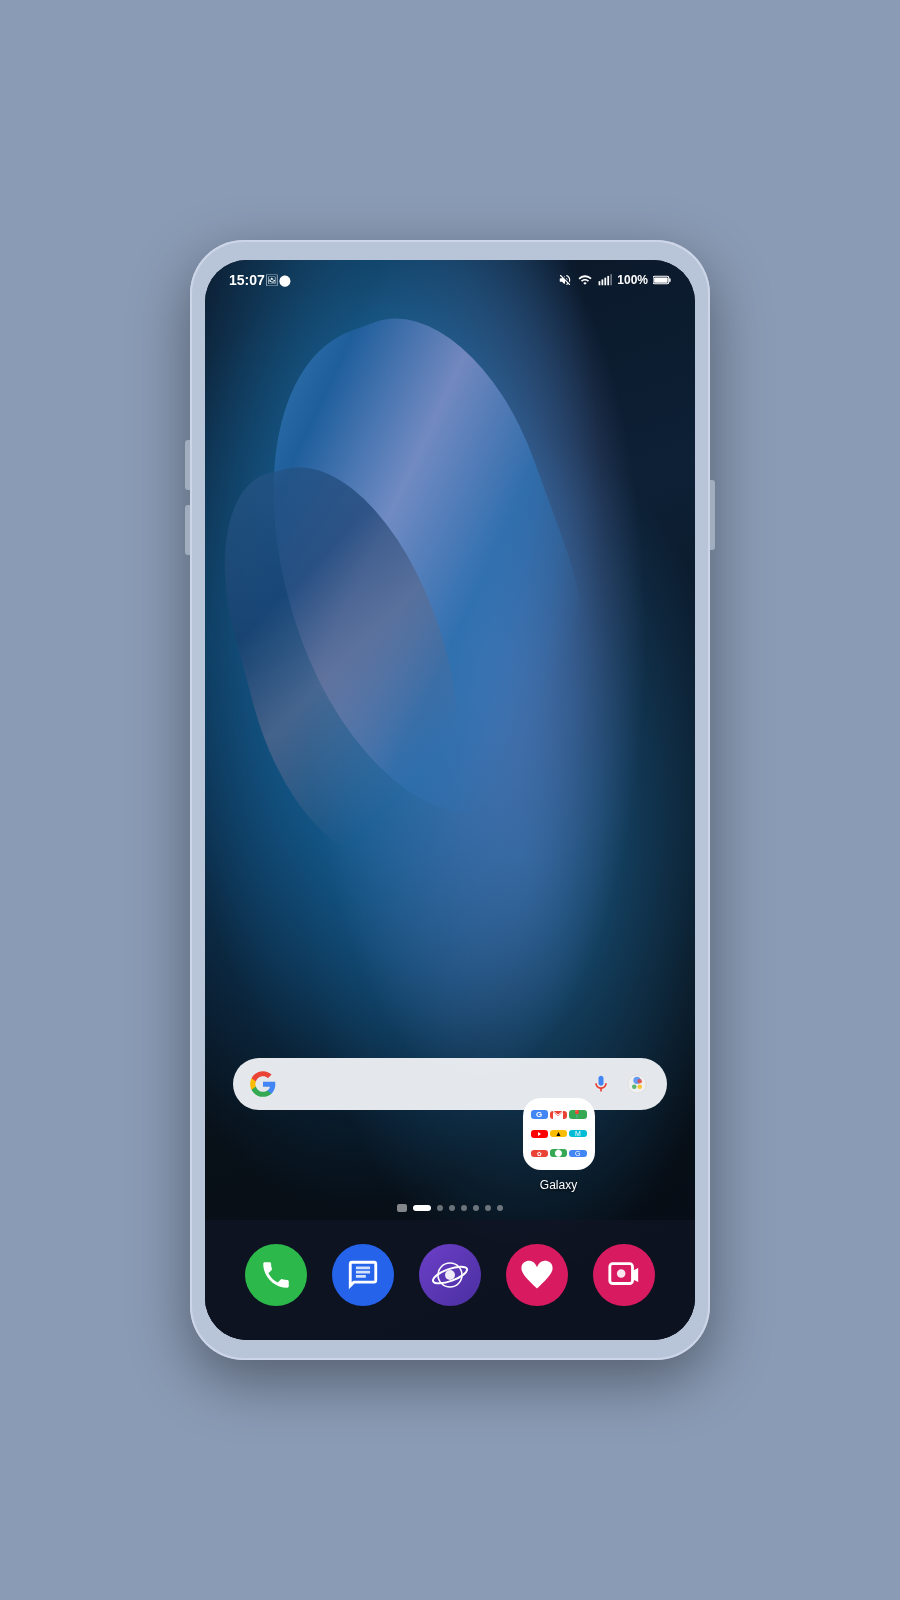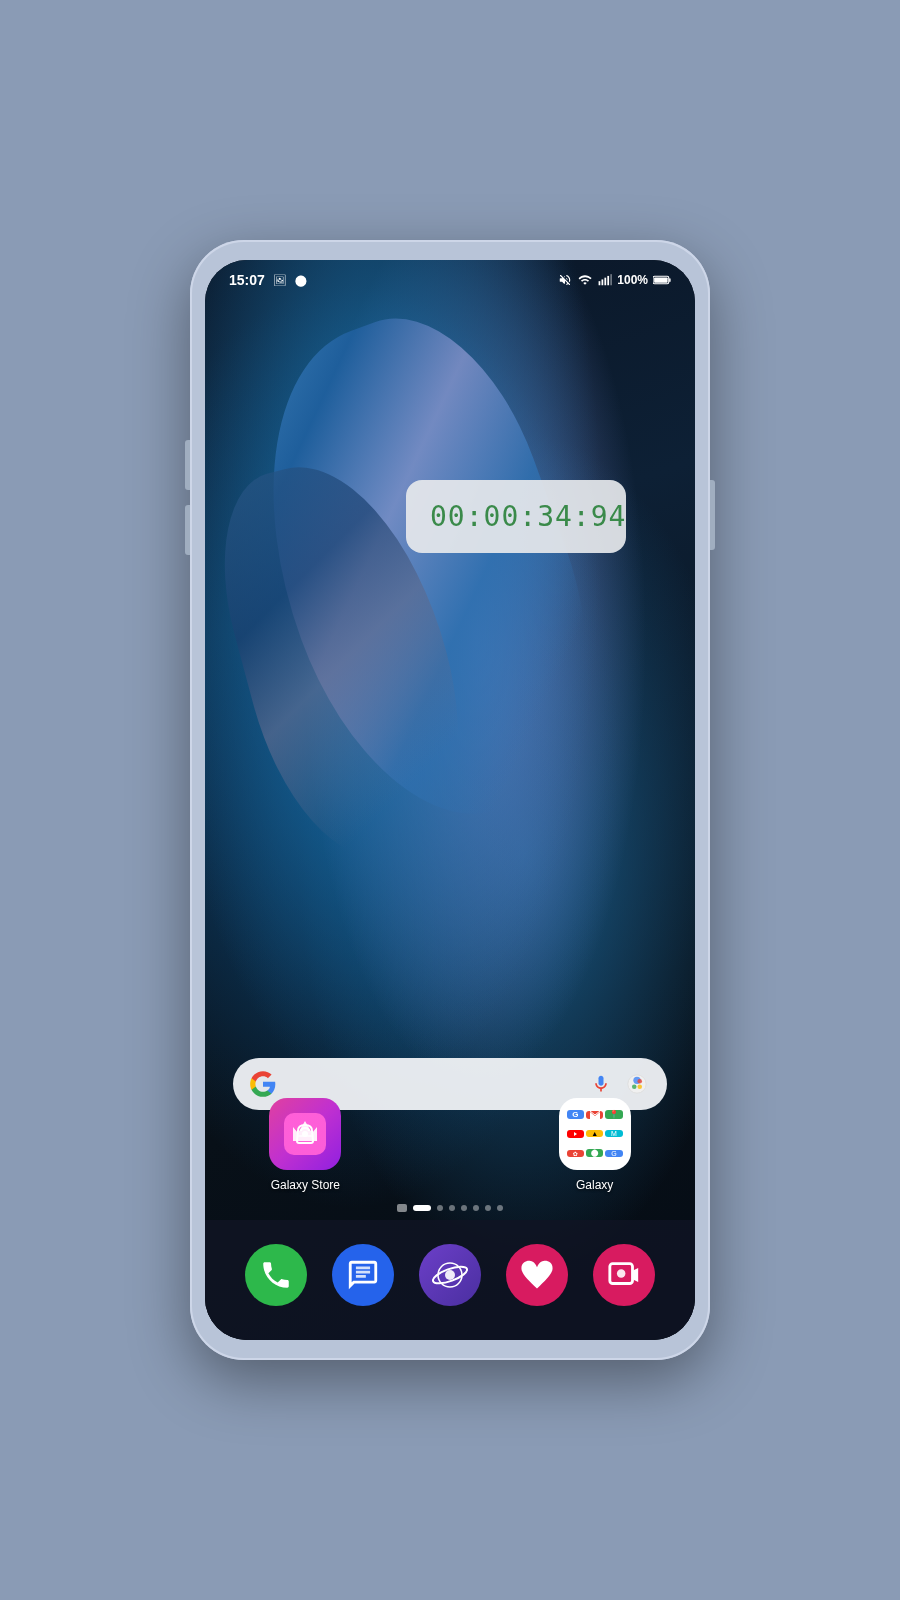--- a/index.html
+++ b/index.html
@@ -299,21 +299,21 @@
 
 <div class="phone-outer">
   <div class="btn-vol-up"></div>
   <div class="btn-vol-down"></div>
   <div class="btn-power"></div>
 
   <div class="phone-screen">
     <div class="wallpaper"></div>
 
     <div class="status-bar">
-      <div style="display:flex; align-items:center; gap:8px;">
+      <div style="display:flex; align-items:center; gap:0;">
         <span class="status-time">15:07</span>
         <span style="color:white; font-size:11px;">🖼</span>
         <span style="color:white; font-size:11px;">⬤</span>
       </div>
       <div class="status-icons">
         <span>
           <svg width="14" height="14" viewBox="0 0 24 24" fill="white">
             <path d="M3.63 3.63a.996.996 0 000 1.41L7.29 8.7 7 9H4c-.55 0-1 .45-1 1v4c0 .55.45 1 1 1h3l3.29 3.29c.63.63 1.71.18 1.71-.71v-4.17l4.18 4.18c-.49.37-1.02.68-1.6.91-.36.15-.58.53-.58.92 0 .72.73 1.18 1.39.91.8-.33 1.55-.77 2.22-1.31l1.34 1.34a.996.996 0 101.41-1.41L5.05 3.63c-.39-.39-1.02-.39-1.42 0zM19 12c0 .82-.15 1.61-.41 2.34l1.53 1.53c.56-1.17.88-2.48.88-3.87 0-3.83-2.4-7.11-5.78-8.4-.59-.23-1.22.23-1.22.86v.19c0 .38.25.71.61.85C17.18 6.54 19 9.06 19 12zm-8.71-6.29l-.17.17L12 7.76V6.41c0-.89-1.08-1.33-1.71-.7zM16.5 12A4.5 4.5 0 0014 7.97v1.79l2.48 2.48c.01-.08.02-.16.02-.24z"></path>
           </svg>
         </span>
@@ -336,23 +336,20 @@
         <span>
           <svg width="18" height="12" viewBox="0 0 24 12" fill="white">
             <rect x="0" y="1" width="21" height="10" rx="2" ry="2" stroke="white" stroke-width="1.5" fill="none"></rect>
             <rect x="21.5" y="3.5" width="2" height="5" rx="1" fill="white"></rect>
             <rect x="1.5" y="2.5" width="18" height="7" rx="1" fill="white"></rect>
           </svg>
         </span>
       </div>
     </div>
 
-    <div class="stopwatch-widget">
-      <span class="stopwatch-time">00:00:34:94</span>
-    </div>
 
     <div class="search-bar">
 
       <svg class="google-g" viewBox="0 0 24 24">
         <path d="M22.56 12.25c0-.78-.07-1.53-.2-2.25H12v4.26h5.92c-.26 1.37-1.04 2.53-2.21 3.31v2.77h3.57c2.08-1.92 3.28-4.74 3.28-8.09z" fill="#4285F4"></path>
         <path d="M12 23c2.97 0 5.46-.98 7.28-2.66l-3.57-2.77c-.98.66-2.23 1.06-3.71 1.06-2.86 0-5.29-1.93-6.16-4.53H2.18v2.84C3.99 20.53 7.7 23 12 23z" fill="#34A853"></path>
         <path d="M5.84 14.09c-.22-.66-.35-1.36-.35-2.09s.13-1.43.35-2.09V7.07H2.18C1.43 8.55 1 10.22 1 12s.43 3.45 1.18 4.93l3.66-2.84z" fill="#FBBC05"></path>
         <path d="M12 5.38c1.62 0 3.06.56 4.21 1.64l3.15-3.15C17.45 2.09 14.97 1 12 1 7.7 1 3.99 3.47 2.18 7.07l3.66 2.84c.87-2.6 3.3-4.53 6.16-4.53z" fill="#EA4335"></path>
       </svg>
       <div class="search-spacer"></div>
@@ -377,40 +374,20 @@
           <path d="M12 4a4 4 0 100 8 4 4 0 000-8z" fill="#4285F4" opacity="0.8"></path>
           <circle cx="15" cy="9" r="2.5" fill="#EA4335" opacity="0.8"></circle>
           <circle cx="9" cy="15" r="2.5" fill="#34A853" opacity="0.8"></circle>
           <circle cx="15" cy="15" r="2.5" fill="#FBBC05" opacity="0.8"></circle>
         </svg>
       </div>
     </div>
 
     <div class="app-grid">
 
-      <div class="app-item">
-        <div class="app-icon galaxy-store-icon">
-          <svg width="42" height="42" viewBox="0 0 42 42" fill="none">
-            <rect width="42" height="42" rx="10" fill="url(#gsGrad)"></rect>
-            <defs>
-              <linearGradient id="gsGrad" x1="0" y1="0" x2="42" y2="42">
-                <stop offset="0%" stop-color="#ff5fd8"></stop>
-                <stop offset="100%" stop-color="#9020e0"></stop>
-              </linearGradient>
-            </defs>
-            <path d="M21 8 L28 20 L33 14 L33 28 L9 28 L9 14 L14 20 Z" fill="white" opacity="0.9"></path>
-            <rect x="14" y="22" width="14" height="2" rx="1" fill="white" opacity="0.7"></rect>
-
-            <path d="M14 18 Q14 12 21 12 Q28 12 28 18 L29 28 Q29 30 27 30 L15 30 Q13 30 13 28 Z" fill="none" stroke="white" stroke-width="2"></path>
-            <path d="M17 18 Q17 15 21 15 Q25 15 25 18" fill="none" stroke="white" stroke-width="2"></path>
-            <circle cx="21" cy="21" r="3" fill="white"></circle>
-          </svg>
-        </div>
-        <span class="app-label">Galaxy Store</span>
-      </div>
 
       <div style="width:72px;"></div>
 
 
       <div class="app-item">
         <div class="app-icon" style="background:white; display:grid; grid-template-columns:1fr 1fr 1fr; grid-template-rows:1fr 1fr 1fr; gap:2px; padding:8px; border-radius:18px;">
 
           <div style="background:#4285F4; border-radius:3px; display:flex; align-items:center; justify-content:center; font-size:8px; font-weight:bold; color:white;">G</div>
 
           <div style="background:#EA4335; border-radius:3px; display:flex; align-items:center; justify-content:center;">

